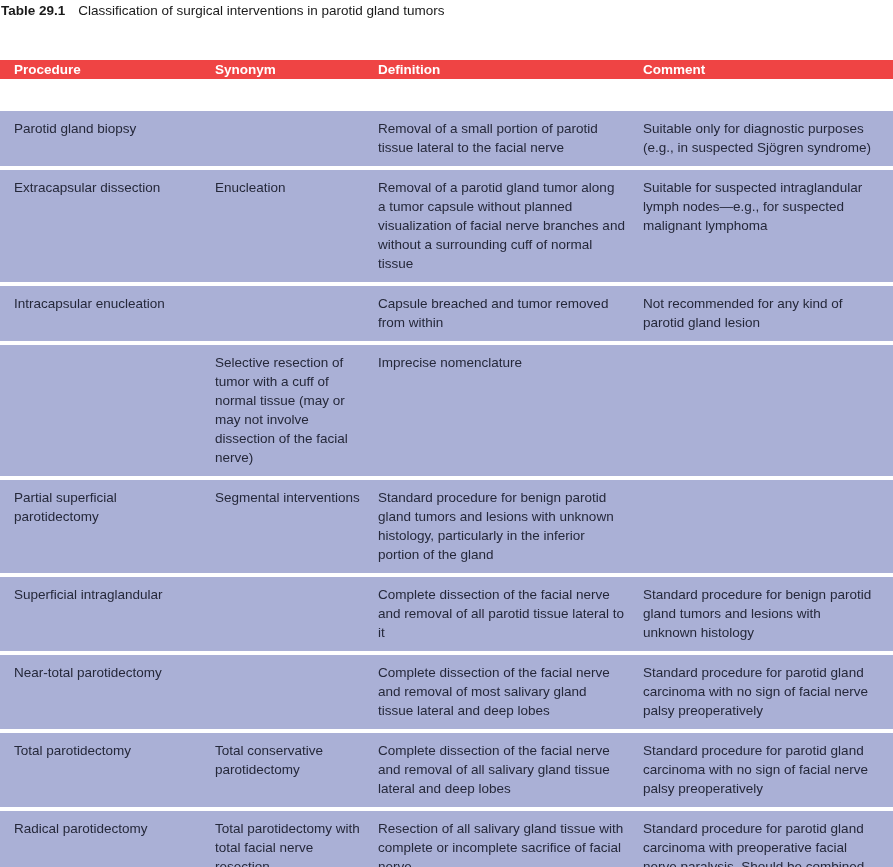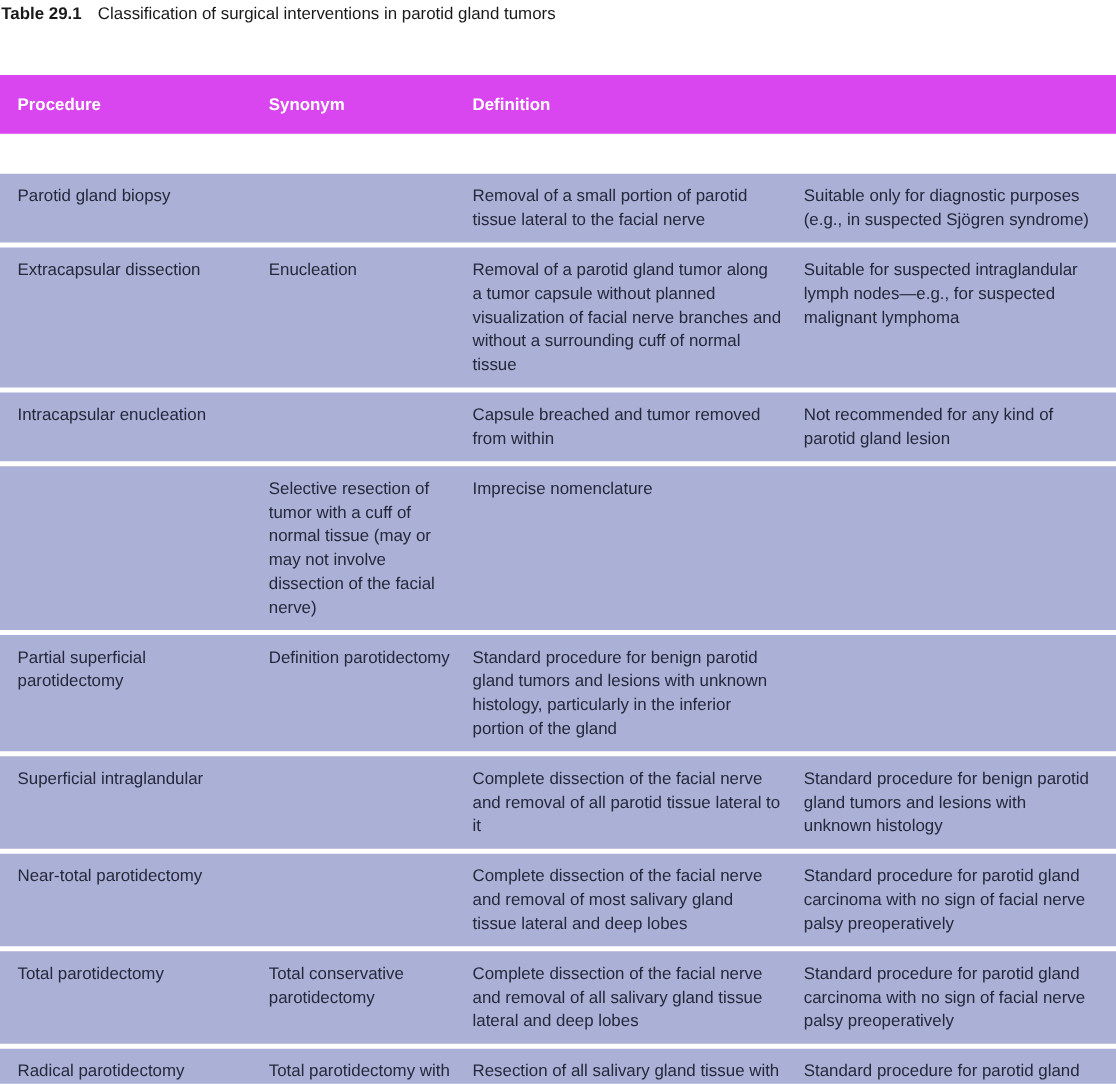--- a/index.html
+++ b/index.html
@@ -10,23 +10,23 @@
   }
   .page { width:893px; height:867px; background:#ffffff; display:flex; flex-direction:column;gap:28px; }
 
   
   .caption { padding:2px 0 13px 1px; font-size:13.5px; color:#1a1a1a; line-height:17px; }
   .caption .cap-num { font-weight:bold; }
   .caption .cap-text { margin-left:13px; }
 
   
   .thead {
-    background:#d946ef; color:#ffffff; font-weight:bold; font-size:13.5px;
+    background:#ef4444; color:#ffffff; font-weight:bold; font-size:13.5px;
     display:grid; grid-template-columns:201px 163px 265px 1fr;
-    padding-left:14px; height:47px; align-items:center; flex:0 0 auto;
+    padding-left:14px; height:19px; align-items:center; flex:0 0 auto;
   }
   .thead > div { padding-right:14px; }
 
   
   .tbody { flex:1 1 auto; display:flex; flex-direction:column; }
   .trow {
     background:#aab0d6; color:#25283a; font-size:13.5px; line-height:19px;
     display:grid; grid-template-columns:201px 163px 265px 1fr;
     padding:8px 0 9px 14px; margin-top:4px; flex:0 0 auto;
   }
@@ -42,20 +42,21 @@
 <div class="page">
 
   <div class="caption">
     <span class="cap-num">Table 29.1</span><span class="cap-text">Classification of surgical interventions in parotid gland tumors</span>
   </div>
 
   <div class="thead">
     <div>Procedure</div>
     <div>Synonym</div>
     <div>Definition</div>
+    <div>Comment</div>
   </div>
 
   <div class="tbody">
 
     <div class="trow">
       <div class="cell-procedure">Parotid gland biopsy</div>
       <div class="cell-synonym"></div>
       <div class="cell-definition">Removal of a small portion of parotid tissue lateral to the facial nerve</div>
       <div class="cell-comment">Suitable only for diagnostic purposes (e.g., in suspected Sjögren syndrome)</div>
     </div>
@@ -75,21 +76,21 @@
     </div>
 
     <div class="trow">
       <div class="cell-synonym"></div>
       <div class="cell-definition">Selective resection of tumor with a cuff of normal tissue (may or may not involve dissection of the facial nerve)</div>
       <div class="cell-comment">Imprecise nomenclature</div>
     </div>
 
     <div class="trow">
       <div class="cell-procedure">Partial superficial parotidectomy</div>
-      <div class="cell-synonym">Definition parotidectomy</div>
+      <div class="cell-synonym">Segmental interventions</div>
       <div class="cell-comment">Standard procedure for benign parotid gland tumors and lesions with unknown histology, particularly in the inferior portion of the gland</div>
     </div>
 
     <div class="trow">
       <div class="cell-procedure">Superficial intraglandular</div>
       <div class="cell-synonym"></div>
       <div class="cell-definition">Complete dissection of the facial nerve and removal of all parotid tissue lateral to it</div>
       <div class="cell-comment">Standard procedure for benign parotid gland tumors and lesions with unknown histology</div>
     </div>
 

